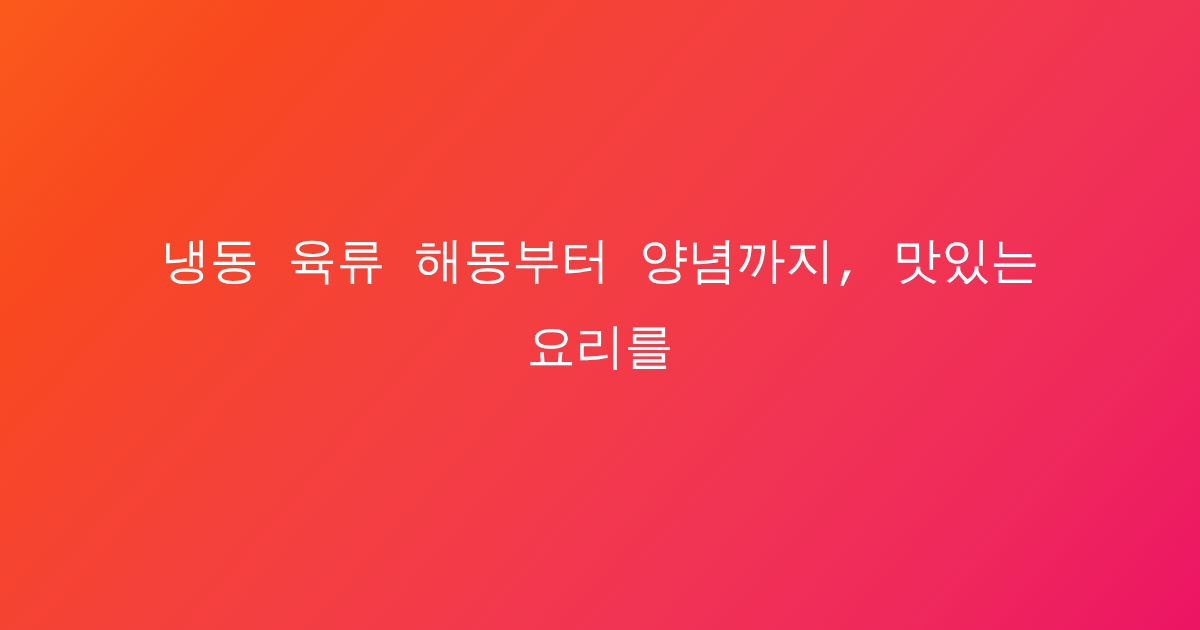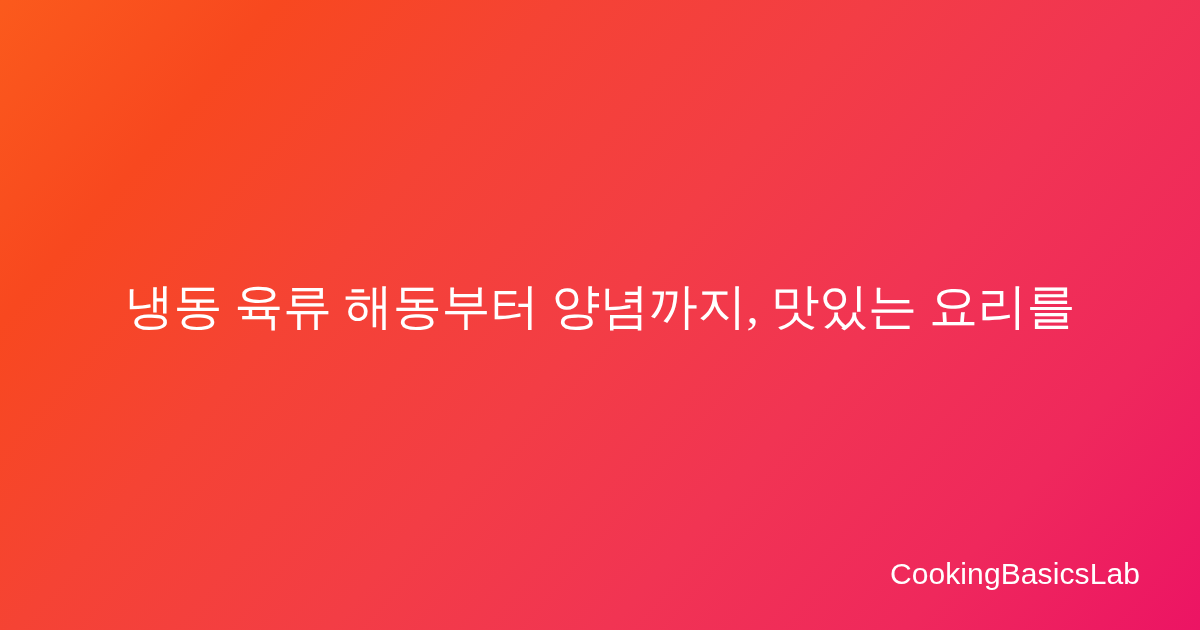--- a/index.html
+++ b/index.html
@@ -45,21 +45,21 @@
     justify-content: center;
     align-items: center;
     padding: 0 70px;
   }
 
   .headline {
     margin: 0;
     width: 1030px;
     text-align: center;
     color: #ffffff;
-    font-family: Liberation Serif, serif;
+    font-family: Liberation Mono, monospace;
     font-size: 49px;
     font-weight: 400;
     line-height: 86px;
     letter-spacing: -0.2px;
     word-break: keep-all;
     white-space: normal;
     
     transform: translateY(-8px);
   }
 
@@ -78,15 +78,14 @@
 </style>
 </head>
 <body>
 
 <div class="share-card">
 
   <div class="card-inner">
     <h1 class="headline">냉동 육류 해동부터 양념까지, 맛있는 요리를</h1>
   </div>
 
-  <div class="brand">CookingBasicsLab</div>
 
 </div>
 
 </body></html>

